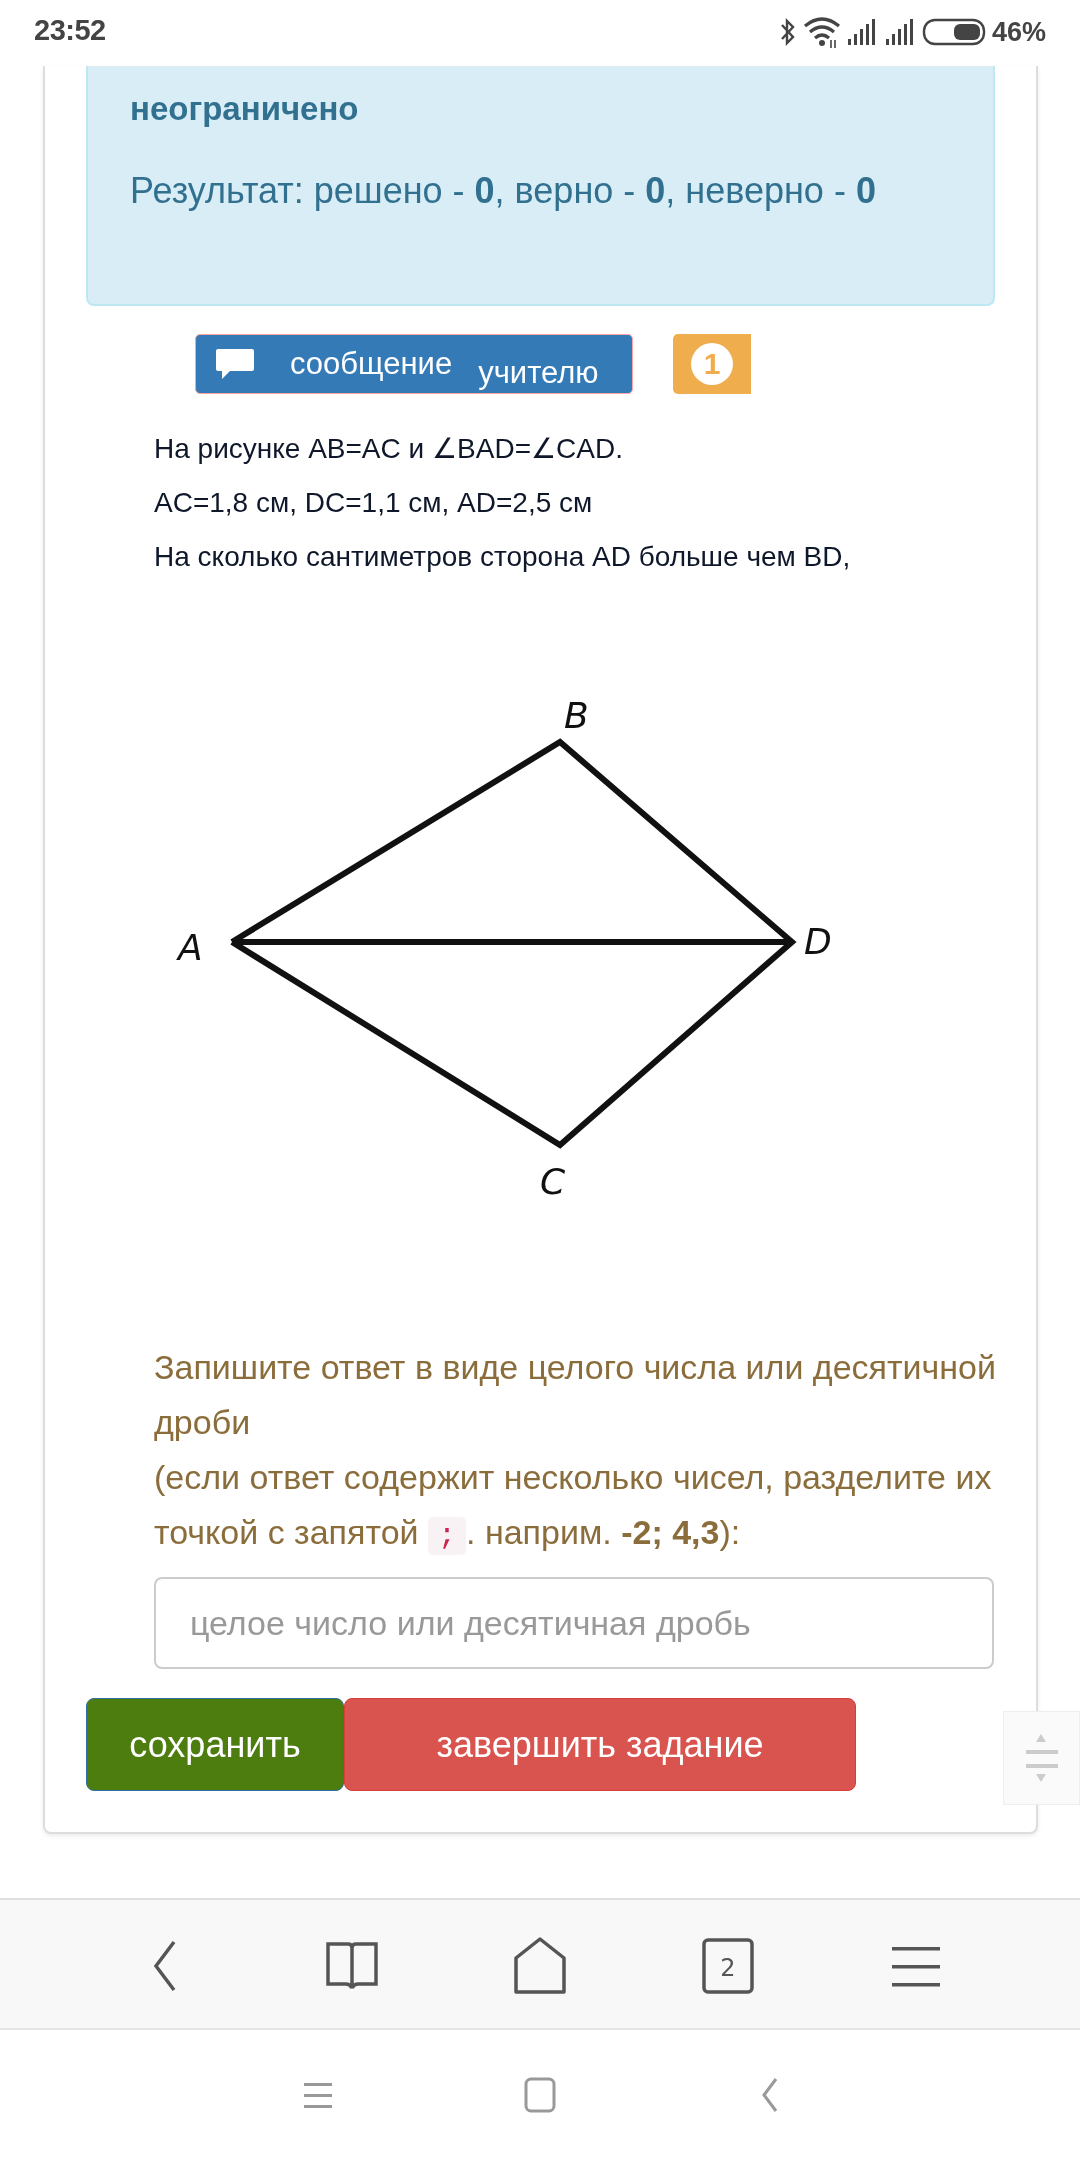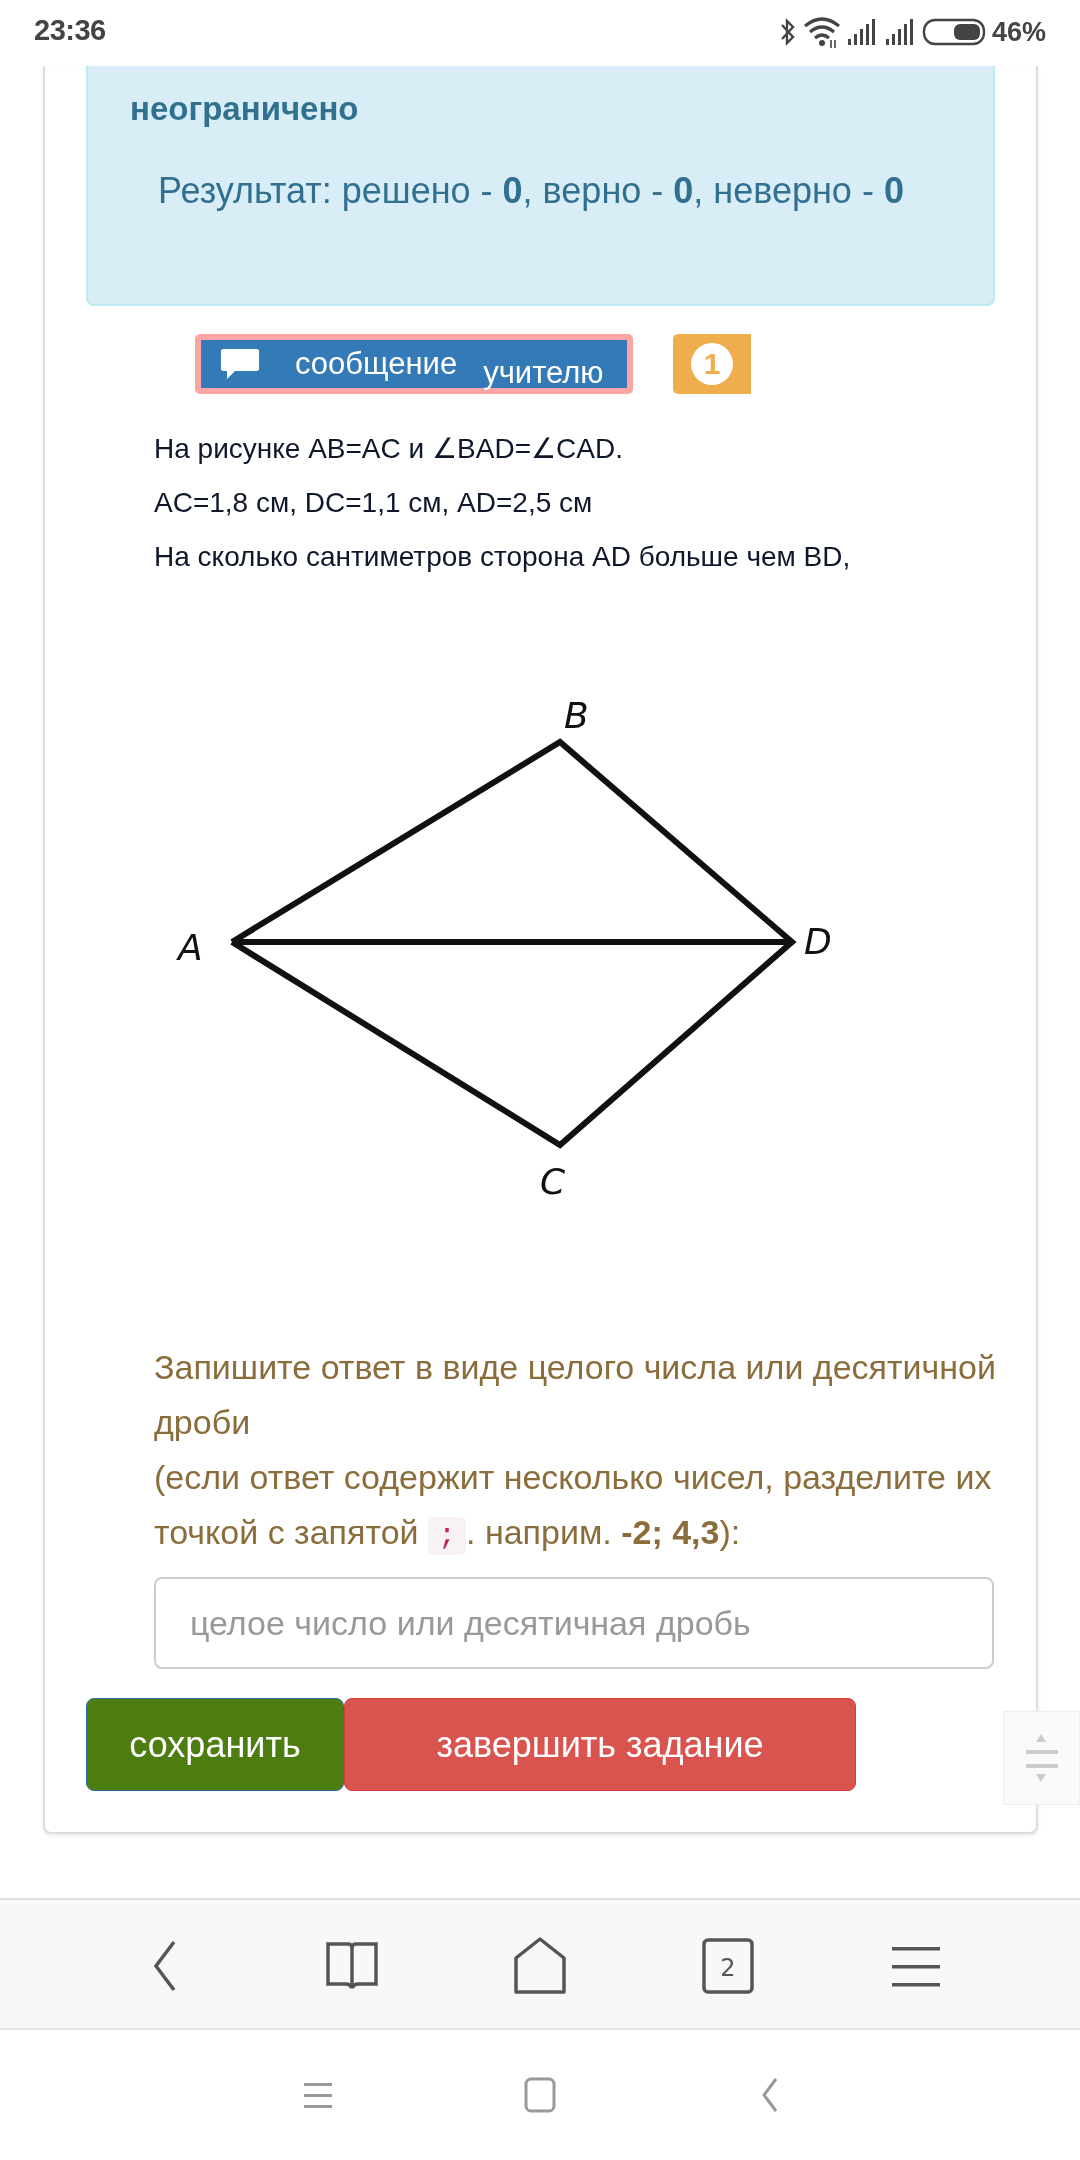--- a/index.html
+++ b/index.html
@@ -13,25 +13,25 @@
   .status-pct { font-size: 27px; font-weight: bold; color: #444; }
 
   
   .card { position: absolute; left: 43px; top: 66px; width: 995px; height: 1768px; background: #fff;
           border-left: 2px solid #ddd; border-right: 2px solid #ddd; border-bottom: 2px solid #ddd;
           border-radius: 0 0 8px 8px; box-shadow: 0 2px 4px rgba(0,0,0,0.08); }
 
   .info-box { position: absolute; left: 86px; top: 66px; width: 909px; height: 240px; background: #d9edf7;
               border: 2px solid #bce8f1; border-top: none; border-radius: 0 0 8px 8px; color: #31708f; }
   .info-title { position: absolute; left: 42px; top: 24px; font-size: 33px; font-weight: bold; }
-  .info-result { position: absolute; left: 42px; top: 104px; font-size: 36px; margin-left: 28px; }
+  .info-result { position: absolute; left: 42px; top: 104px; font-size: 36px; }
   .info-result b { font-weight: bold; }
 
   .msg-btn { position: absolute; left: 195px; top: 334px; width: 438px; height: 60px; background: #337ab7;
-             border: 6px solid #fca5a5; border-radius: 5px; color: #fff; font-size: 31px; display: flex; align-items: center; }
+             border: 1px solid #fca5a5; border-radius: 5px; color: #fff; font-size: 31px; display: flex; align-items: center; }
   .msg-btn .ico { margin-left: 18px; width: 42px; height: 34px; }
   .msg-btn .lbl1 { margin-left: 34px; }
   .msg-btn .lbl2 { margin-left: 26px; margin-top: 18px; }
 
   .badge-box { position: absolute; left: 673px; top: 334px; width: 78px; height: 60px; background: #f0ad4e;
                border-radius: 5px 0 0 5px; display: flex; align-items: center; justify-content: center; }
   .badge-circle { width: 42px; height: 42px; border-radius: 50%; background: #fff; color: #f0ad4e; font-weight: bold;
                   font-size: 30px; display: flex; align-items: center; justify-content: center; }
 
   .problem { position: absolute; left: 154px; top: 422px; width: 860px; font-size: 28px; line-height: 54px; color: #0f172a; }
@@ -58,21 +58,21 @@
                  border-top: 2px solid #e0e0e0; border-bottom: 2px solid #e6e6e6; }
   .bb-item { position: absolute; top: 30px; width: 72px; height: 72px; display: flex; align-items: center; justify-content: center; }
 
   .nav-bar { position: absolute; left: 0; top: 2030px; width: 1080px; height: 130px; background: #fff; }
   .nv-item { position: absolute; top: 40px; width: 60px; height: 50px; display: flex; align-items: center; justify-content: center; }
 </style>
 </head>
 <body>
 
 <div class="status-bar">
-  <span class="status-time">23:36</span>
+  <span class="status-time">23:52</span>
   <div class="status-right">
     <svg width="20" height="30" viewBox="0 0 20 30">
       <path d="M4 8 L15 20 L9 26 L9 4 L15 10 L4 22" fill="none" stroke="#444" stroke-width="2.4"></path>
     </svg>
     <svg width="40" height="34" viewBox="0 0 40 34">
       <path d="M3 11 Q20 -3 37 11" fill="none" stroke="#444" stroke-width="3.2"></path>
       <path d="M8 17 Q20 7 32 17" fill="none" stroke="#444" stroke-width="3.2"></path>
       <path d="M13 23 Q20 17 27 23" fill="none" stroke="#444" stroke-width="3.2"></path>
       <circle cx="20" cy="28" r="3" fill="#444"></circle>
       <path d="M29 25 v8 M33 25 v8" stroke="#444" stroke-width="1.6"></path>

